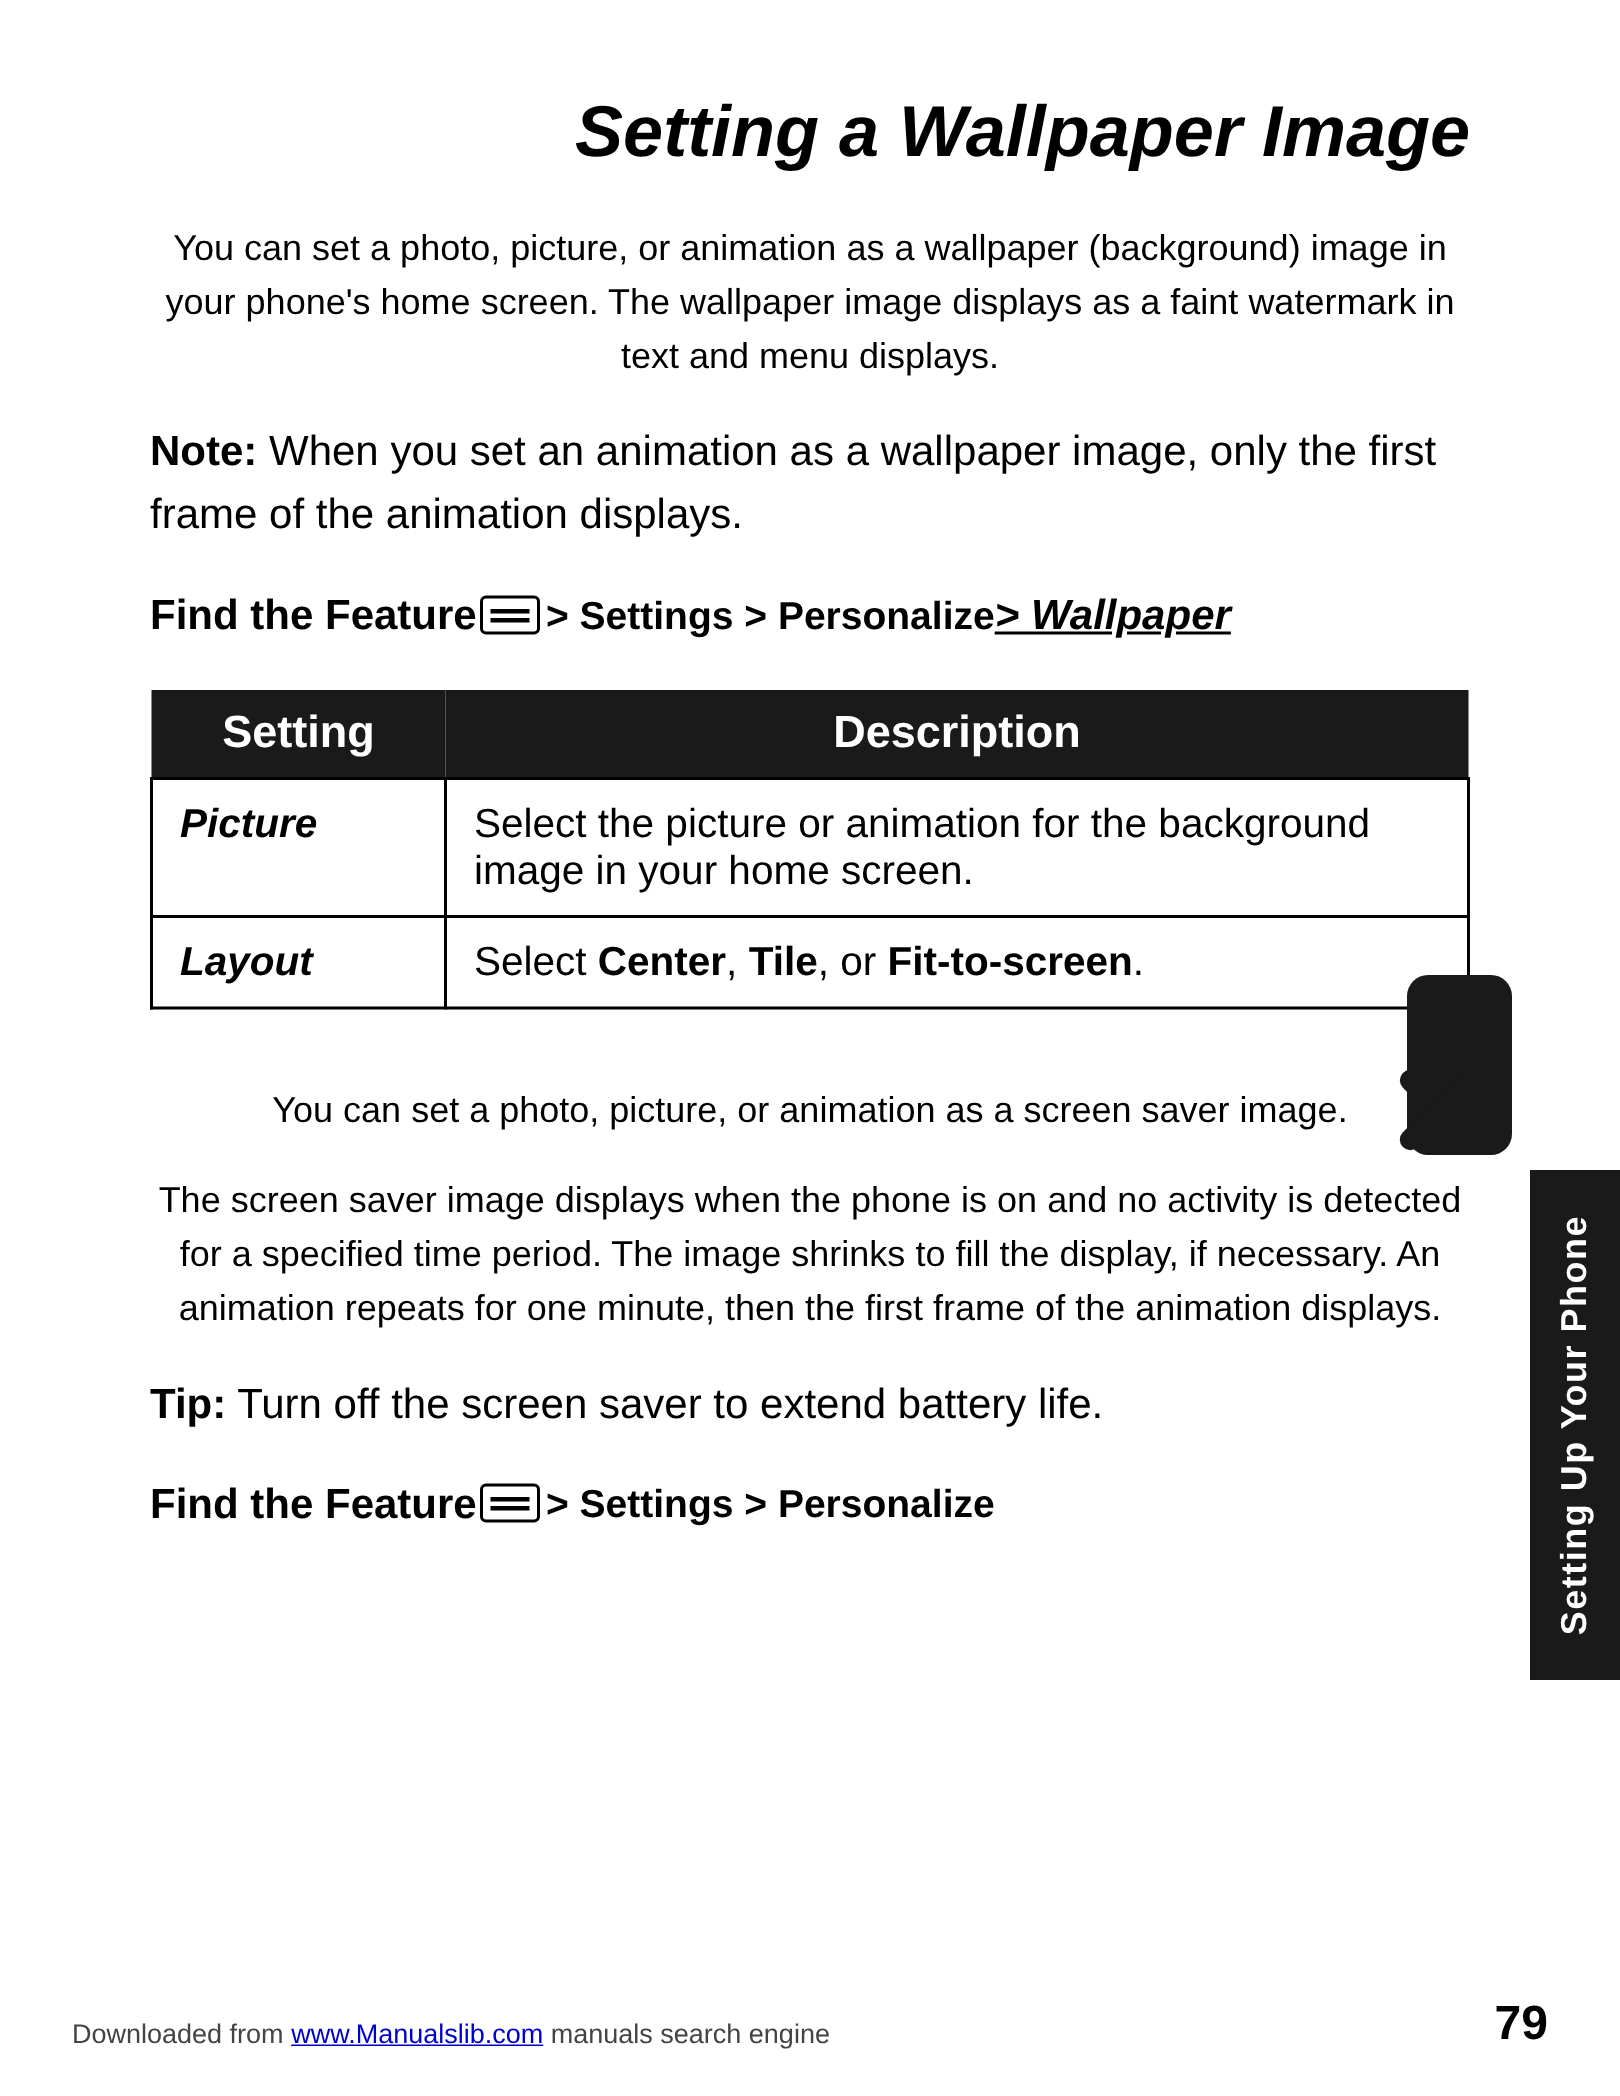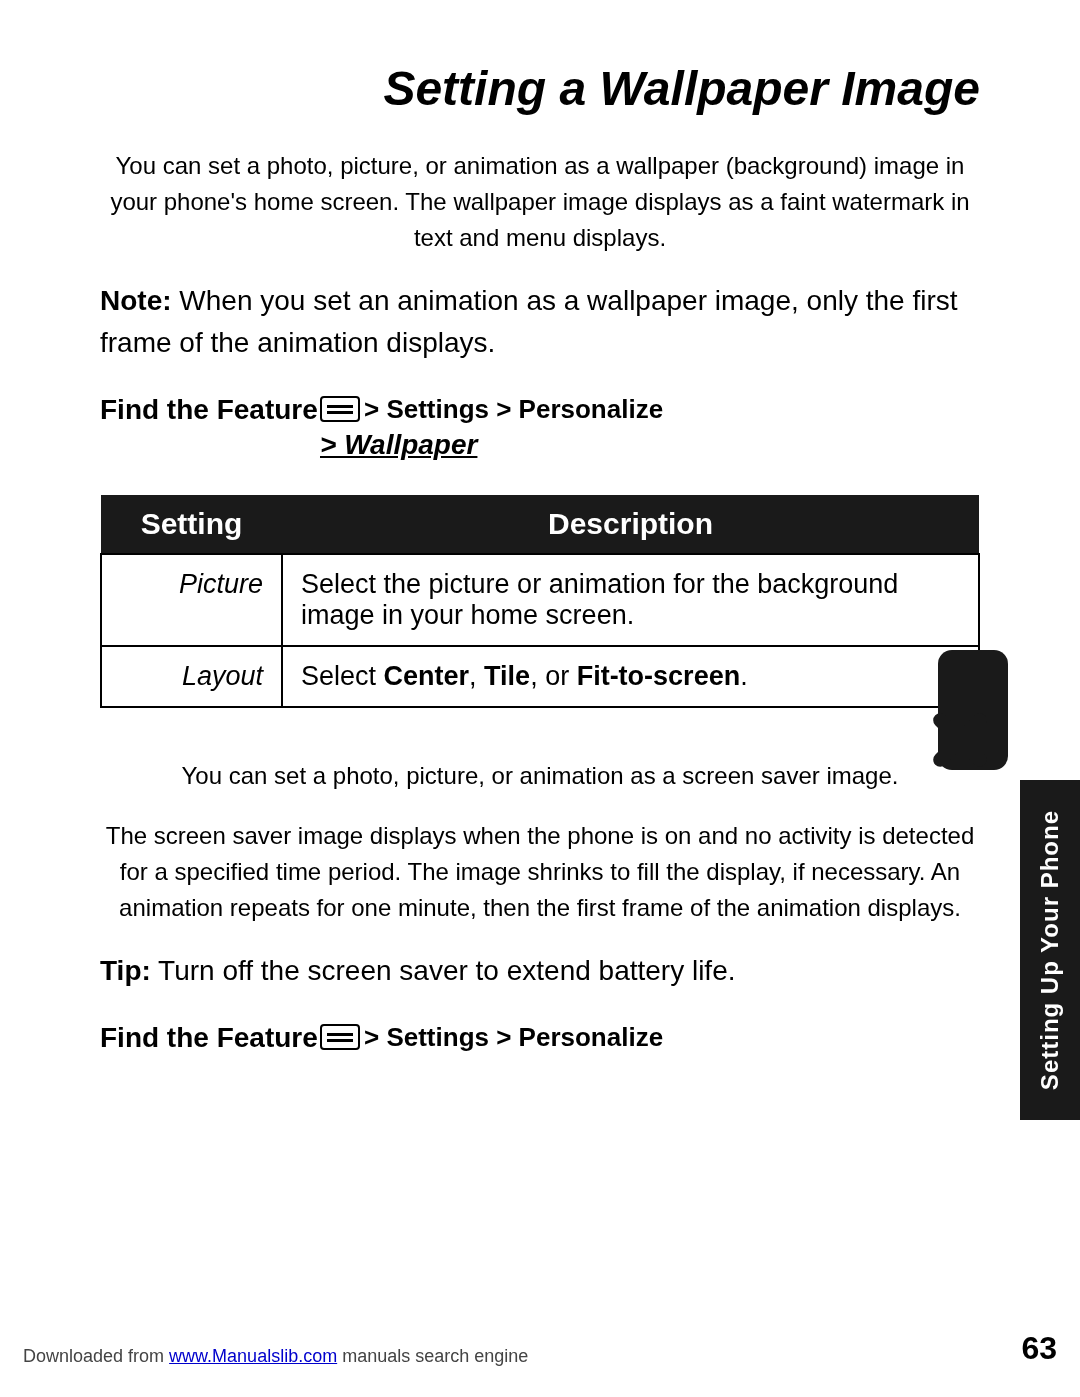--- a/index.html
+++ b/index.html
@@ -55,22 +55,22 @@
 
     .find-feature-label {
       font-weight: bold;
       font-size: 28px;
       min-width: 220px;
     }
 
     .find-feature-path {
       font-size: 26px;
       display: flex;
-      flex-direction: column;
-      align-items: flex-start;
+      flex-direction: row;
+      align-items: flex-end;
     }
 
     .path-row {
       display: flex;
       align-items: center;
       font-weight: bold;
       font-size: 26px;
       margin-bottom: 4px;
     }
 
@@ -109,24 +109,23 @@
     }
 
     .settings-table tbody td {
       padding: 14px 18px;
       font-size: 27px;
       vertical-align: top;
       border: 2px solid #000;
     }
 
     .settings-table tbody td:first-child {
-      font-weight: normal;
-      width: 181px;
+      font-weight: bold;
+      width: 196px;
       font-style: italic;
-      text-align: right;
     }
 
     
     .side-tab {
       position: absolute;
       right: 0;
       top: 780px;
       width: 60px;
       height: 340px;
       background: #1a1a1a;
@@ -173,21 +172,21 @@
 
     
     .footer {
       position: absolute;
       bottom: 30px;
       left: 0;
       right: 0;
       display: flex;
       justify-content: space-between;
       align-items: flex-end;
-      padding: 0 23px;
+      padding: 0 48px;
       margin-top: 36px;
     }
 
     .footer-text {
       font-size: 18px;
       color: #444;
     }
 
     .footer-text a {
       color: #0000cc;
@@ -306,14 +305,14 @@
     <rect x="10" y="38" width="70" height="14" rx="7" fill="#1a1a1a" transform="rotate(45 45 45)"></rect>
     <rect x="10" y="38" width="70" height="14" rx="7" fill="#1a1a1a" transform="rotate(-45 45 45)"></rect>
   </svg>
 </div>
 
 <div class="footer">
   <span class="footer-text">
     <span>Downloaded from</span>
     <a href="#">www.Manualslib.com</a><span> manuals search engine</span>
   </span>
-  <span class="page-number">63</span>
+  <span class="page-number">79</span>
 </div>
 
 </body></html>

